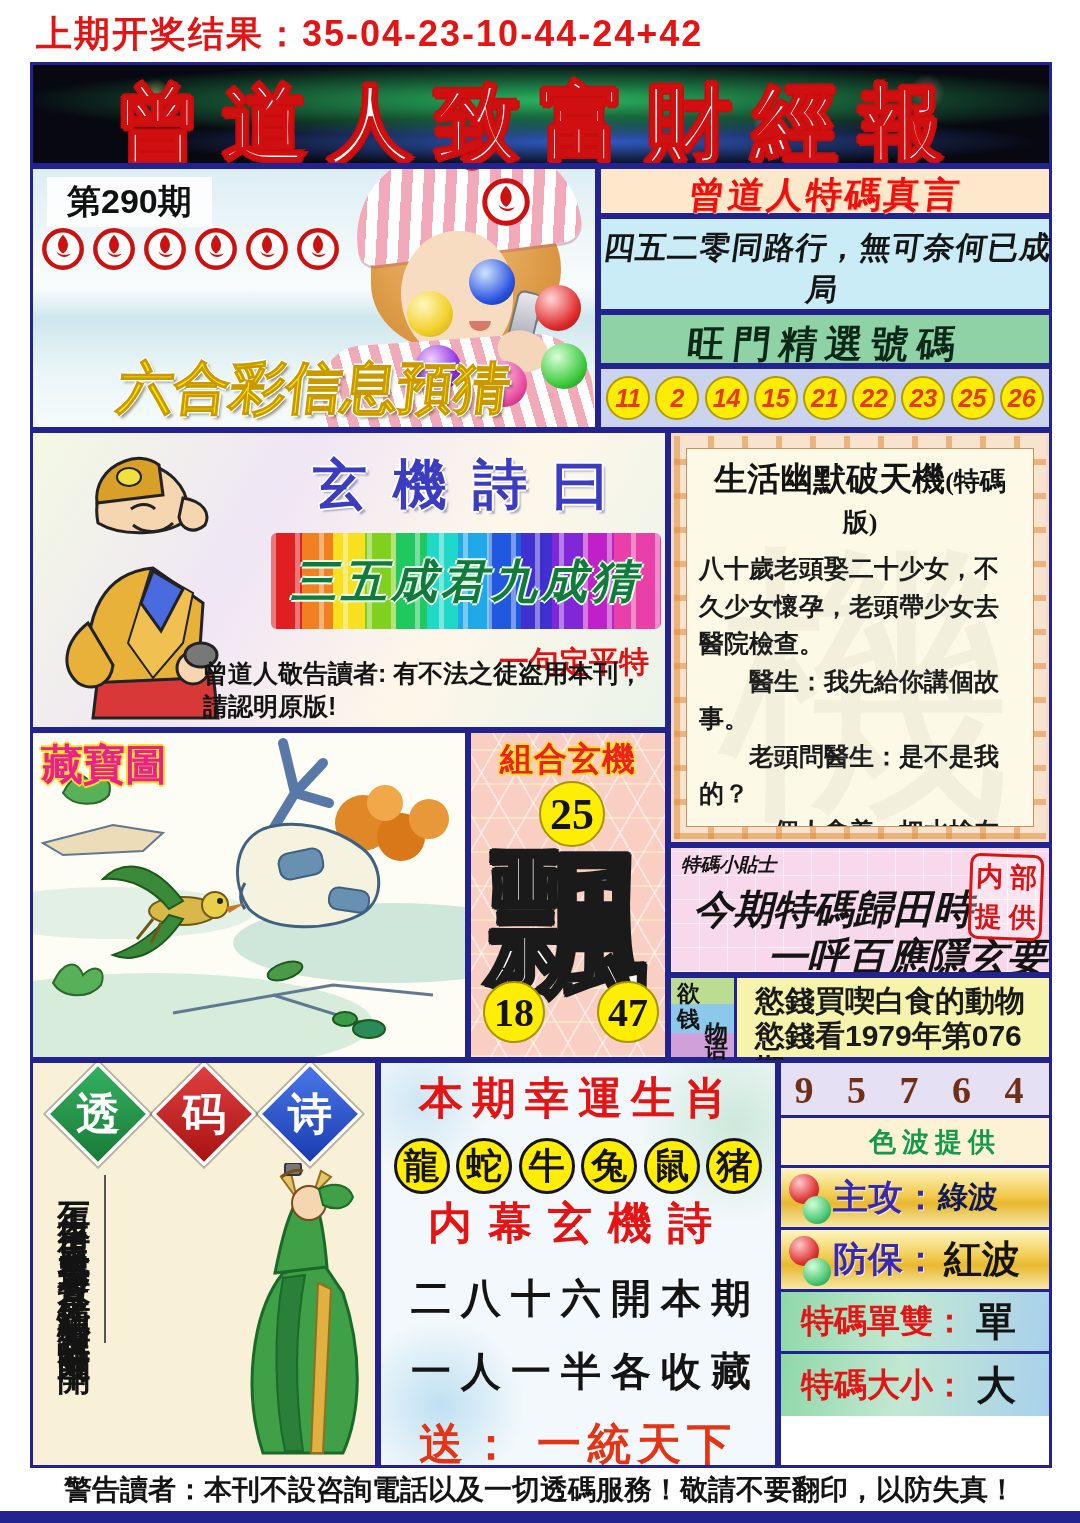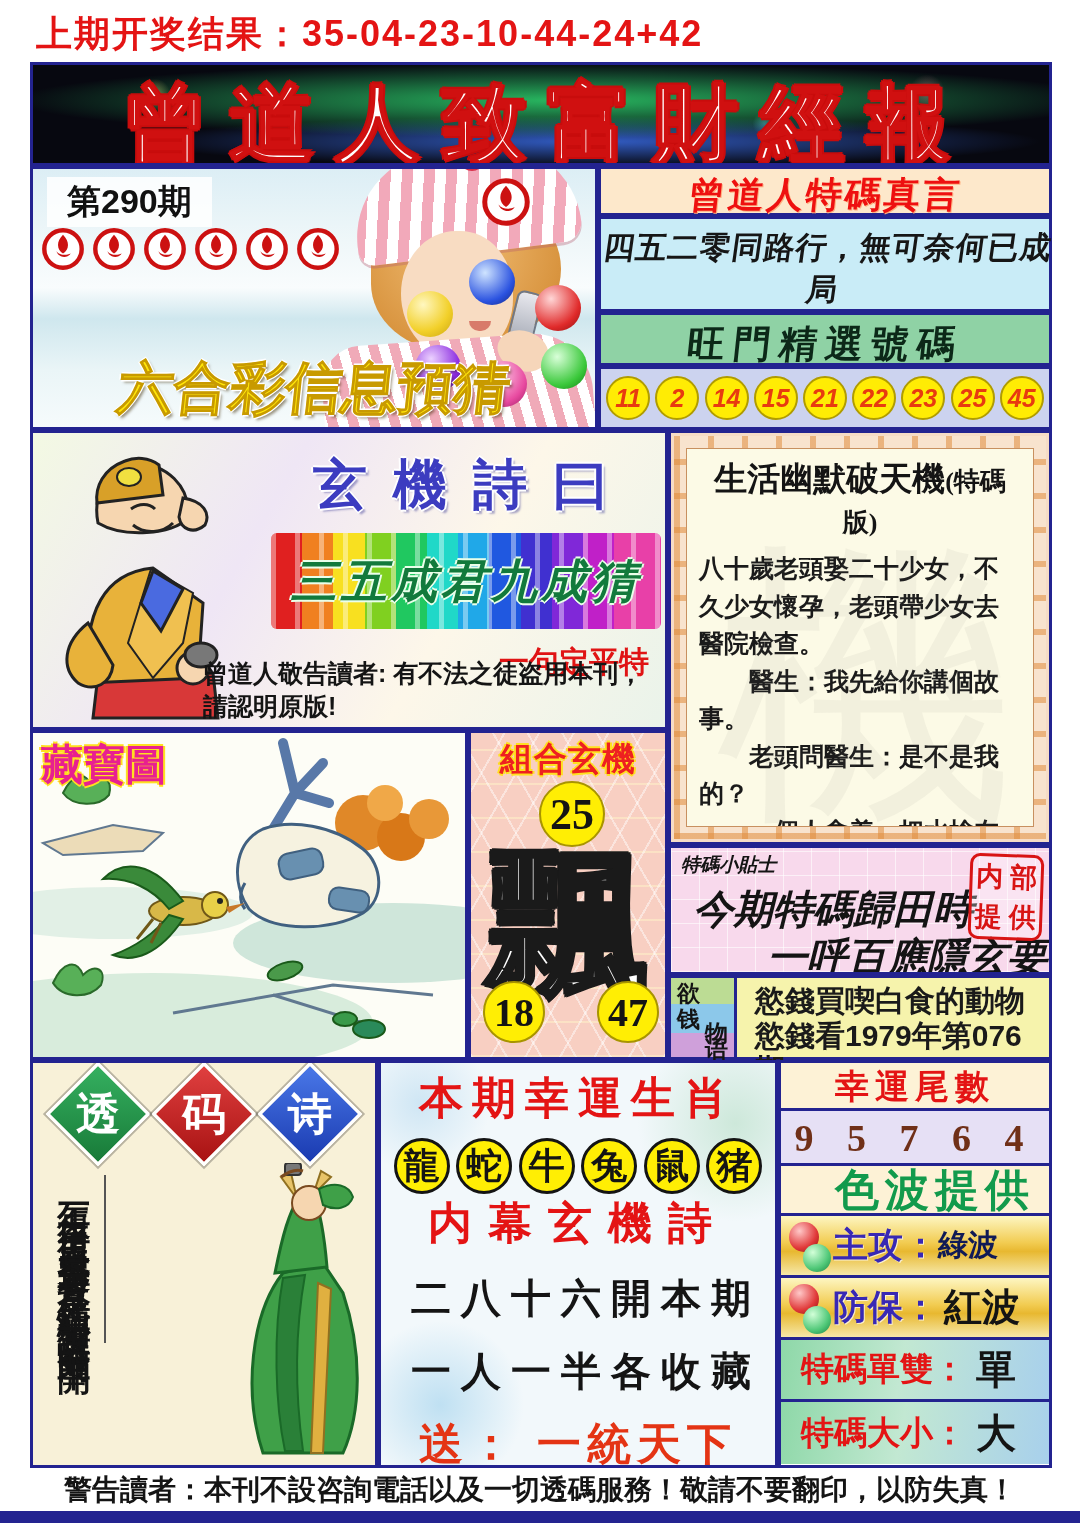--- a/index.html
+++ b/index.html
@@ -16,21 +16,21 @@
     background:
       radial-gradient(ellipse 760px 52px at 52% 36%, rgba(46,214,110,.85), rgba(46,214,110,0) 72%),
       radial-gradient(ellipse 640px 36px at 55% 78%, rgba(64,120,255,.75), rgba(64,120,255,0) 70%),
       radial-gradient(circle 26px at 12% 30%, rgba(255,230,120,.5), transparent 60%),
       radial-gradient(circle 30px at 88% 28%, rgba(255,120,160,.45), transparent 60%),
       radial-gradient(circle 20px at 72% 60%, rgba(120,220,255,.4), transparent 60%),
       #070810; overflow:hidden; }
   #masthead .title { position:absolute; left:0; top:2px; width:100%; text-align:center;
     font-size:84px; font-weight:bold; color:#ffffff; letter-spacing:22px;
     -webkit-text-stroke:2px #d01010;
-    text-shadow:3px 0 0 #c80c0c,-3px 0 0 #c80c0c,0 3px 0 #c80c0c,0 -3px 0 #c80c0c,2px 2px 0 #c80c0c,-2px -2px 0 #c80c0c;margin-left:7px; }
+    text-shadow:3px 0 0 #c80c0c,-3px 0 0 #c80c0c,0 3px 0 #c80c0c,0 -3px 0 #c80c0c,2px 2px 0 #c80c0c,-2px -2px 0 #c80c0c; }
 
   
   #photo { left:30px; top:166px; width:568px; height:264px;
     background:linear-gradient(180deg,#dceef5 0%,#eff7f9 28%,#f9fcfd 46%,#cfe7ee 58%,#eaf5f7 78%,#f6fbfc 100%); overflow:hidden; }
   #issue { position:absolute; left:14px; top:8px; background:rgba(255,255,255,.85); padding:2px 20px;
     font-size:34px; font-weight:bold; color:#111; }
   .flamerow { position:absolute; left:8px; top:58px; display:flex; gap:7px; }
   .flame { width:44px; height:44px; }
   #cornerflame { position:absolute; right:64px; top:8px; width:50px; height:50px; }
   .girl { position:absolute; left:250px; top:-6px; width:330px; height:270px; }
@@ -184,21 +184,21 @@
 
   
   #rightcol { left:778px; top:1060px; width:274px; height:408px; display:flex; flex-direction:column; }
   #rightcol > div { border-bottom:3px solid #232390; position:relative; }
   #rightcol > div:last-child { border-bottom:none; }
   #r-tails-title { height:48px; background:#fdf2d6; text-align:center; }
   #r-tails-title span { font-size:34px; font-weight:bold; color:#e41414; letter-spacing:6px; line-height:46px; }
   #r-tails { height:55px; background:#e6e0f5; text-align:center; }
   #r-tails span { font-size:38px; font-weight:bold; color:#703018; letter-spacing:12px; line-height:54px; font-family:"Liberation Serif",serif; }
   #r-wave-title { height:50px; background:#fdf2d6; text-align:center; }
-  #r-wave-title span { font-size:44px; font-weight:bold; color:#129a4c; letter-spacing:6px; line-height:48px;margin-left:40px; }
+  #r-wave-title span { font-size:27px; font-weight:bold; color:#129a4c; letter-spacing:6px; line-height:48px;margin-left:40px; }
   .goldband { height:62px; background:linear-gradient(180deg,#fdf6c2,#f2cc52 45%,#e8b830 60%,#f6e8a8); }
   .gbband { height:62px; background:linear-gradient(100deg,#8ed8a8,#c2e8d2 45%,#a8d0ec); }
   .bandrow { display:flex; align-items:center; height:100%; padding-left:8px; }
   .pair { position:relative; width:44px; height:52px; flex:0 0 44px; }
   .pair .pr { position:absolute; left:0; top:2px; width:30px; height:30px; border-radius:50%;
     background:radial-gradient(circle at 35% 30%, #ffc8c8, #e03838 60%, #8a1010); }
   .pair .pg { position:absolute; left:14px; top:24px; width:28px; height:28px; border-radius:50%;
     background:radial-gradient(circle at 35% 30%, #d2ffd8, #50c878 60%, #188040); }
   .wavelabel { font-size:35px; font-weight:bold; color:#3828b4; text-shadow:1px 1px 0 rgba(255,255,255,.7); }
   .waveval-g { font-size:30px; font-weight:bold; color:#101a56; }
@@ -290,21 +290,21 @@
   </div>
   <div id="numbers-row" class="sec">
     <div class="numball">11</div>
     <div class="numball">2</div>
     <div class="numball">14</div>
     <div class="numball">15</div>
     <div class="numball">21</div>
     <div class="numball">22</div>
     <div class="numball">23</div>
     <div class="numball">25</div>
-    <div class="numball">45</div>
+    <div class="numball">26</div>
   </div>
 
   <div id="mystic" class="sec">
     <svg class="monk" width="250" height="285" viewBox="0 0 250 285">
       <path d="M60 275 L185 275 L180 230 L65 232 Z" fill="#d83838" stroke="#222" stroke-width="3"></path>
       <path d="M55 240 C50 170 70 130 120 125 L170 160 L165 235 Z" fill="#e8b23a" stroke="#222" stroke-width="3"></path>
       <path d="M118 126 L160 150 L150 200 L120 235 L95 200 Z" fill="#f0c050" stroke="#222" stroke-width="2"></path>
       <path d="M120 128 L150 146 L128 188 L108 160 Z" fill="#4a6ae0" stroke="#222" stroke-width="3"></path>
       <path d="M55 180 C30 200 28 225 45 240 C62 250 78 240 80 222 Z" fill="#e8b23a" stroke="#222" stroke-width="3"></path>
       <circle cx="160" cy="225" r="16" fill="#f6d6b0" stroke="#222" stroke-width="3"></circle>
@@ -447,21 +447,20 @@
       <div class="zball">鼠</div>
       <div class="zball">猪</div>
     </div>
     <div id="inside-title">内幕玄機詩</div>
     <div class="bline">二八十六開本期</div>
     <div class="bline">一人一半各收藏</div>
     <div id="gift">送： 一統天下</div>
   </div>
 
   <div id="rightcol" class="sec">
-    <div id="r-tails-title"><span>幸運尾數</span></div>
     <div id="r-tails"><span>9 5 7 6 4 0</span></div>
     <div id="r-wave-title"><span>色波提供</span></div>
     <div class="goldband">
       <div class="bandrow">
         <div class="pair">
             <div class="pr"></div>
             <div class="pg"></div>
           </div>
         <span class="wavelabel">主攻：</span>
         <span class="waveval-g">綠波</span>

